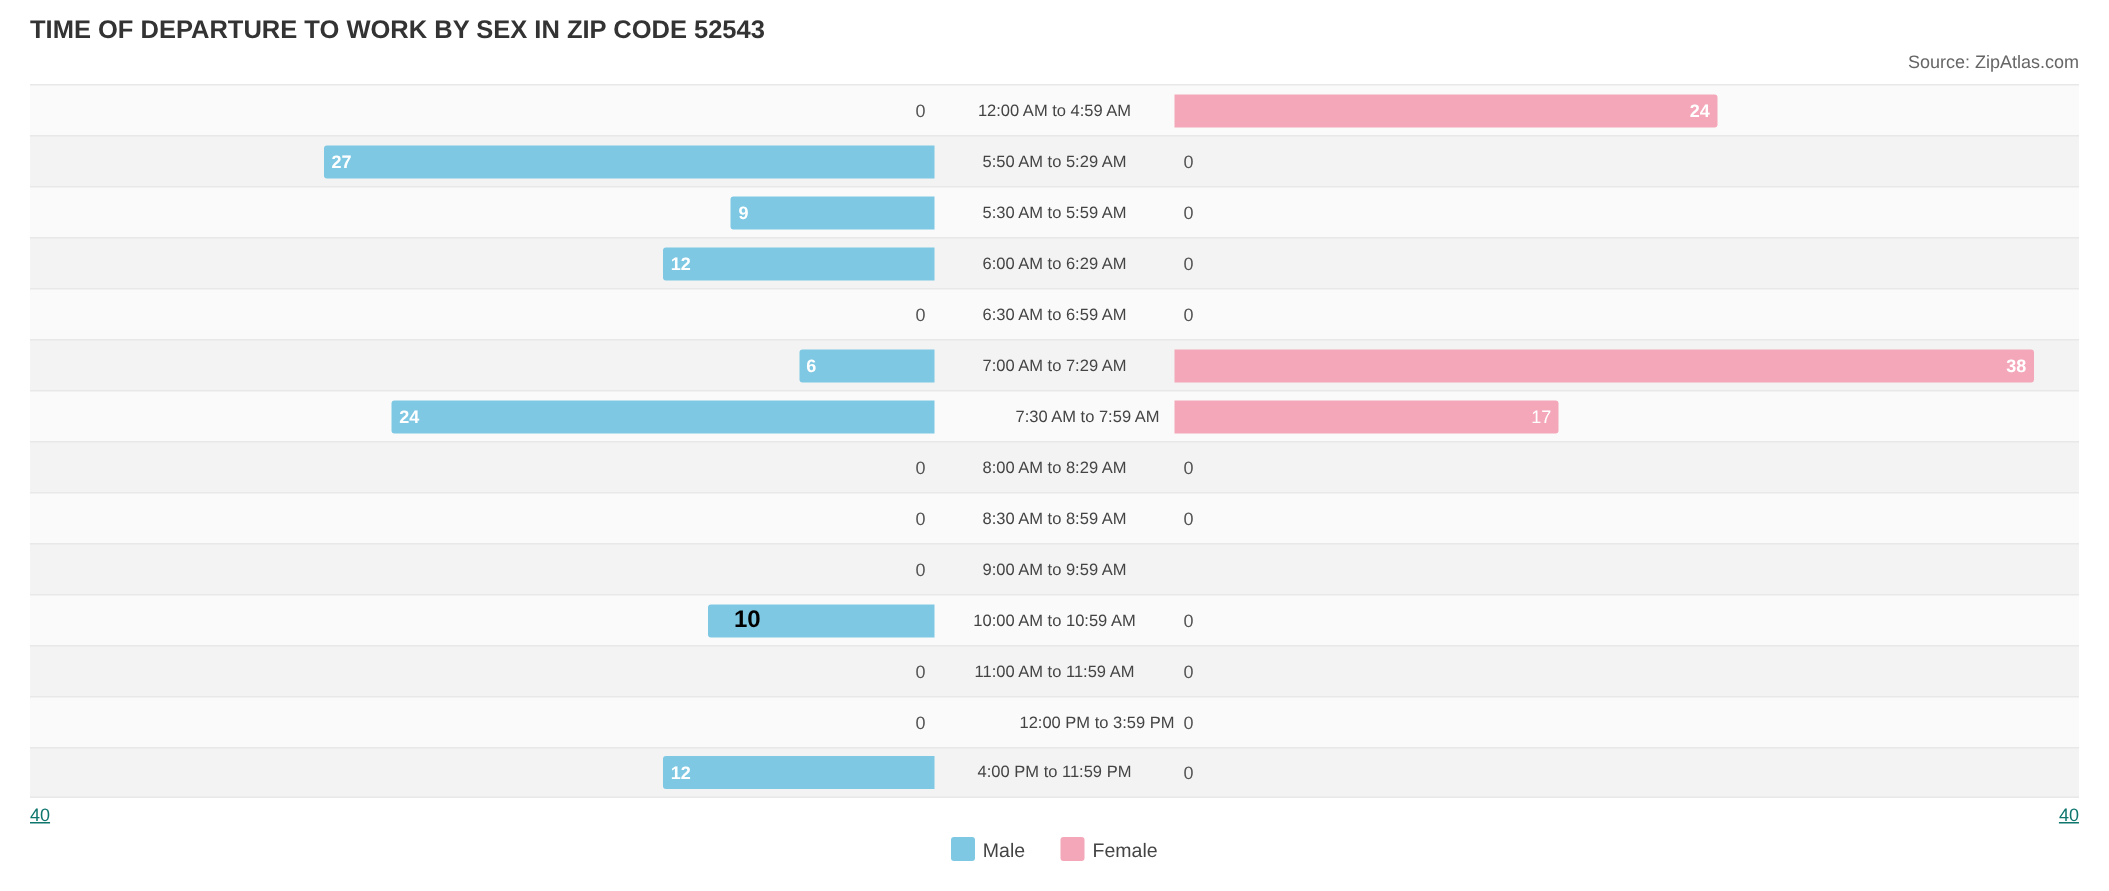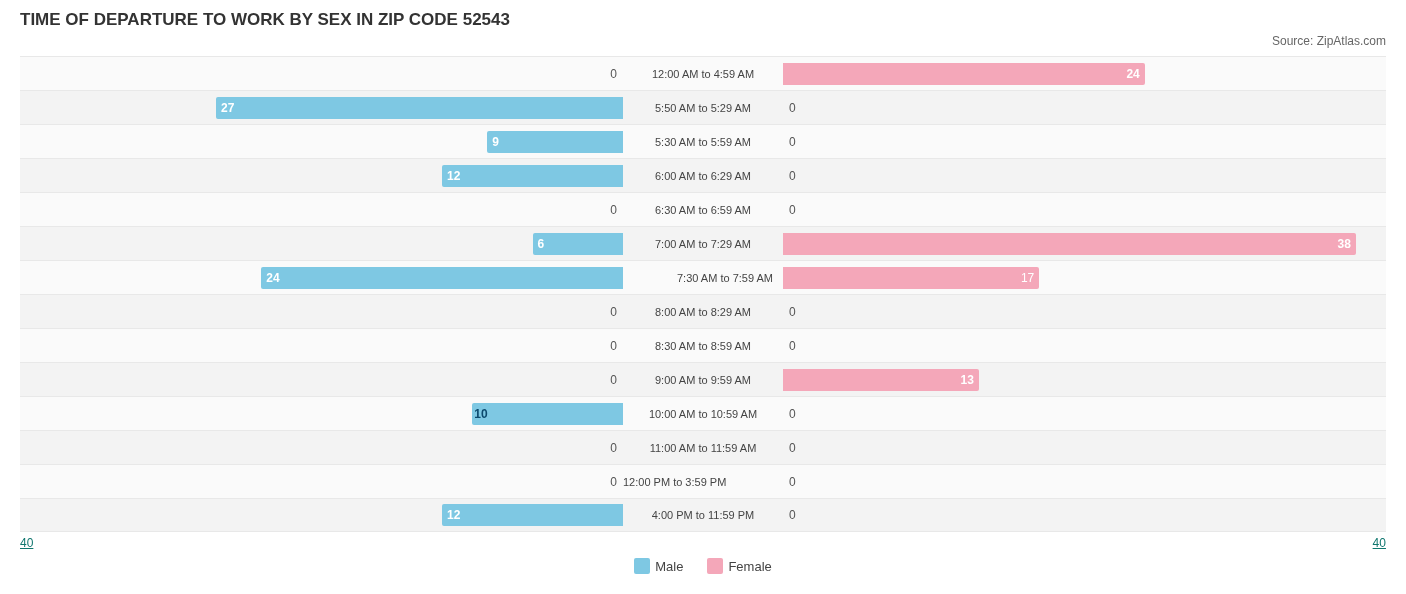--- a/index.html
+++ b/index.html
@@ -225,51 +225,46 @@
       <div class="center-label" style="width: 160px; text-align: center; font-size: 11px; color: rgb(68, 68, 68); white-space: nowrap; flex-shrink: 0;">8:30 AM to 8:59 AM</div>
       <div class="right-side" style="display: flex; align-items: center; width: calc(50% - 80px); height: 100%; position: relative;">
         <span style="font-size: 12px; color: rgb(85, 85, 85); margin-left: 6px;">0</span>
       </div>
     </div>
     <div class="row">
       <div class="left-side" style="display: flex; align-items: center; justify-content: flex-end; width: calc(50% - 80px); height: 100%; position: relative;">
         <span style="font-size: 12px; color: rgb(85, 85, 85); margin-right: 6px;">0</span>
       </div>
       <div class="center-label" style="width: 160px; text-align: center; font-size: 11px; color: rgb(68, 68, 68); white-space: nowrap; flex-shrink: 0;">9:00 AM to 9:59 AM</div>
-      <div class="right-side" style="display: flex; align-items: center; width: calc(50% - 80px); height: 100%; position: relative;">
-        <div class="female-bar" style="width: 32.5%; background: rgb(244, 167, 185); position: relative;">
-          <span style="font-size: 12px; color: rgb(255, 255, 255); font-weight: bold; position: absolute; right: 5px;">13</span>
-        </div>
-      </div>
     </div>
     <div class="row">
       <div class="left-side" style="display: flex; align-items: center; justify-content: flex-end; width: calc(50% - 80px); height: 100%; position: relative;">
         <div class="male-bar" style="width: 25%; background: rgb(126, 200, 227); position: relative;">
-          <span style="font-size: 12px; color: #0c4a6e; font-weight: bold; position: absolute; left: 2px;">10</span>
+          <span style="font-size: 16px; color: #000000; font-weight: bold; position: absolute; left: 17px;">10</span>
         </div>
       </div>
       <div class="center-label" style="width: 160px; text-align: center; font-size: 11px; color: rgb(68, 68, 68); white-space: nowrap; flex-shrink: 0;">10:00 AM to 10:59 AM</div>
       <div class="right-side" style="display: flex; align-items: center; width: calc(50% - 80px); height: 100%; position: relative;">
         <span style="font-size: 12px; color: rgb(85, 85, 85); margin-left: 6px;">0</span>
       </div>
     </div>
     <div class="row">
       <div class="left-side" style="display: flex; align-items: center; justify-content: flex-end; width: calc(50% - 80px); height: 100%; position: relative;">
         <span style="font-size: 12px; color: rgb(85, 85, 85); margin-right: 6px;">0</span>
       </div>
       <div class="center-label" style="width: 160px; text-align: center; font-size: 11px; color: rgb(68, 68, 68); white-space: nowrap; flex-shrink: 0;">11:00 AM to 11:59 AM</div>
       <div class="right-side" style="display: flex; align-items: center; width: calc(50% - 80px); height: 100%; position: relative;">
         <span style="font-size: 12px; color: rgb(85, 85, 85); margin-left: 6px;">0</span>
       </div>
     </div>
     <div class="row">
       <div class="left-side" style="display: flex; align-items: center; justify-content: flex-end; width: calc(50% - 80px); height: 100%; position: relative;">
         <span style="font-size: 12px; color: rgb(85, 85, 85); margin-right: 6px;">0</span>
       </div>
-      <div class="center-label" style="width: 160px; text-align: left; font-size: 11px; color: rgb(68, 68, 68); white-space: nowrap; flex-shrink: 0;">12:00 PM to 3:59 PM</div>
+      <div class="center-label" style="width: 160px; text-align: right; font-size: 11px; color: rgb(68, 68, 68); white-space: nowrap; flex-shrink: 0;">12:00 PM to 3:59 PM</div>
       <div class="right-side" style="display: flex; align-items: center; width: calc(50% - 80px); height: 100%; position: relative;">
         <span style="font-size: 12px; color: rgb(85, 85, 85); margin-left: 6px;">0</span>
       </div>
     </div>
     <div class="row">
       <div class="left-side" style="display: flex; align-items: center; justify-content: flex-end; width: calc(50% - 80px); height: 100%; position: relative;">
         <div class="male-bar" style="width: 30%; background: rgb(126, 200, 227); position: relative;">
           <span style="font-size: 12px; color: rgb(255, 255, 255); font-weight: bold; position: absolute; left: 5px;">12</span>
         </div>
       </div>

